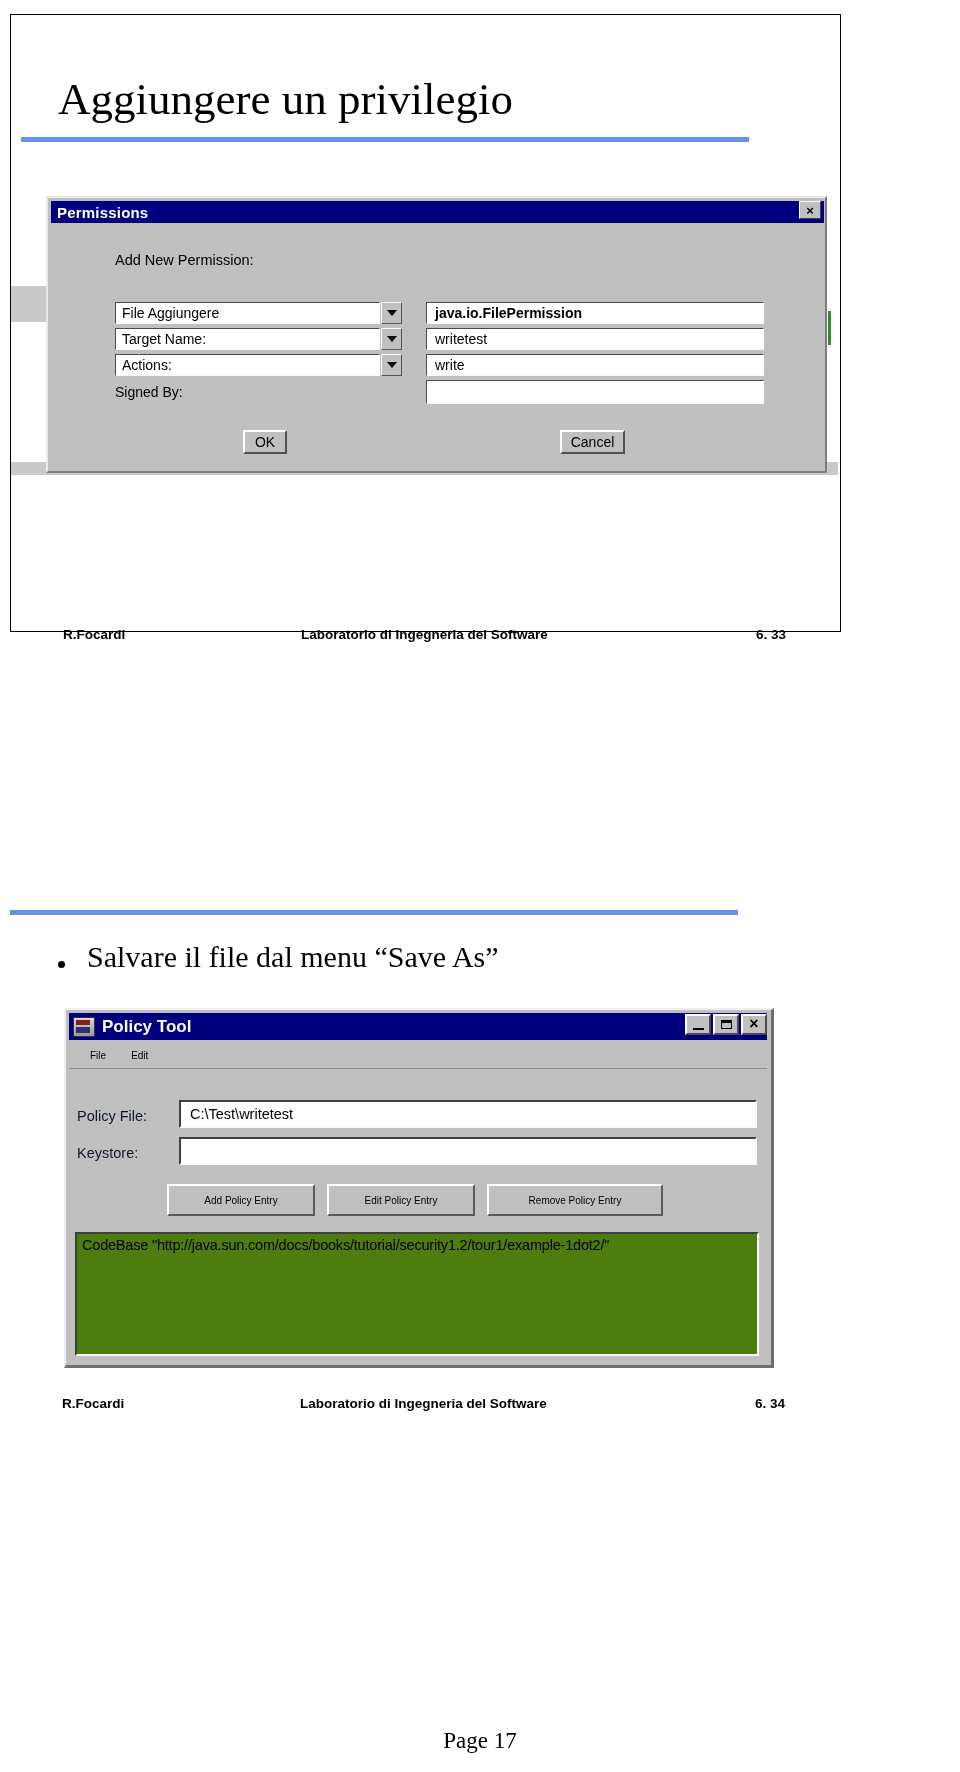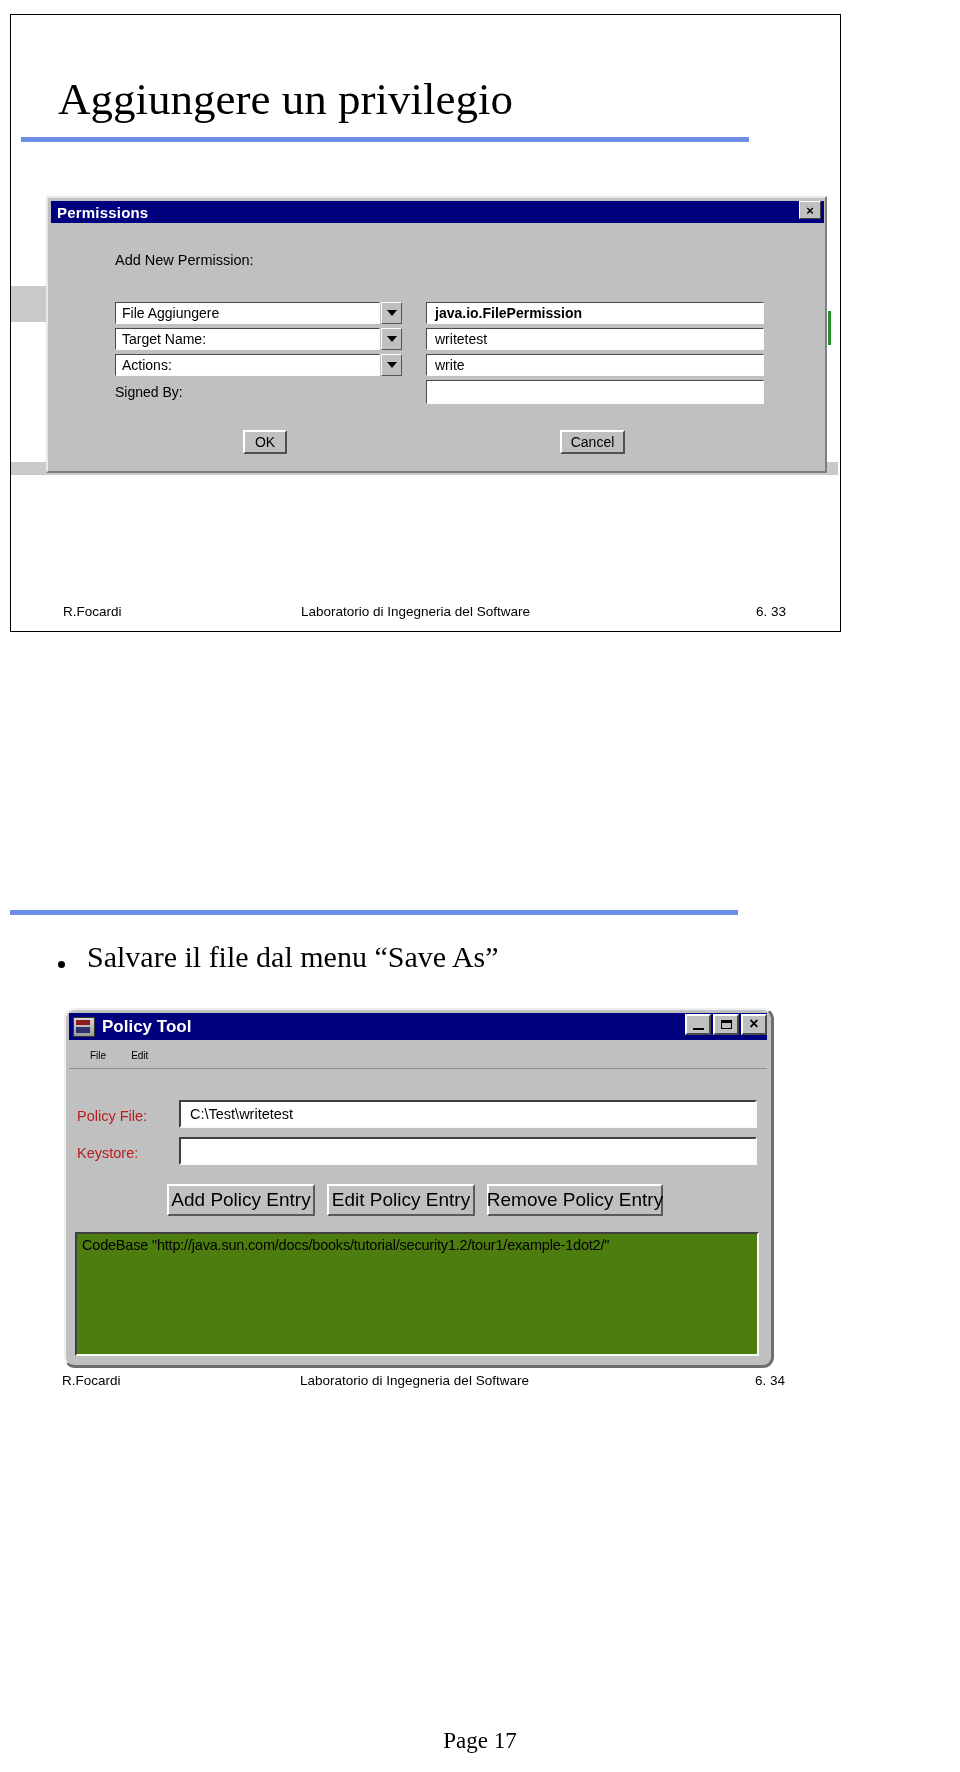--- a/index.html
+++ b/index.html
@@ -13,21 +13,21 @@
 
   .slide-title{position:absolute;left:47px;top:58px;font-family:"Liberation Serif",serif;font-size:45px;color:#000;letter-spacing:0px;white-space:nowrap;}
   .title-rule{position:absolute;left:10px;top:122px;width:728px;height:5px;background:#6b8ee8;}
 
   .bullet-row{position:absolute;left:58px;top:940px;width:700px;display:flex;align-items:flex-end;}
   .bullet-dot{width:7px;height:7px;border-radius:50%;background:#000;margin-right:22px;flex:0 0 auto;position:relative;top:-6px;}
   .bullet-text{font-family:"Liberation Serif",serif;font-size:30px;color:#000;white-space:nowrap;}
   .rule2{position:absolute;left:10px;top:910px;width:728px;height:5px;background:#6b8ee8;}
 
   
-  .footer{position:absolute;left:0;width:829px;height:22px;font-size:13.5px;font-weight:normal;color:#000;}
+  .footer{position:absolute;left:0;width:829px;height:22px;font-size:13.5px;font-weight:bold;color:#000;margin-top:23px;}
   .footer .f-left{position:absolute;left:52px;top:0;}
   .footer .f-mid{position:absolute;left:290px;top:0;}
   .footer .f-right{position:absolute;left:745px;top:0;}
 
   .pagenum{position:absolute;left:0;top:1728px;width:960px;text-align:center;font-family:"Liberation Serif",serif;font-size:23px;color:#000;}
 
   
   .perm-win{position:absolute;left:35px;top:181px;width:781px;height:277px;background:#c0c0c0;border-left:2px solid #e8e8e8;border-top:2px solid #e8e8e8;border-right:2px solid #7d7d7d;border-bottom:2px solid #7d7d7d;box-sizing:border-box;}
   .perm-titlebar{position:absolute;left:3px;top:3px;width:773px;height:22px;background:#00007f;display:flex;align-items:center;}
   .perm-title-text{color:#fff;font-size:15px;font-weight:bold;margin-left:6px;letter-spacing:0.2px;}
@@ -44,39 +44,39 @@
   .plainlabel{position:absolute;font-size:14px;color:#000;}
   .txtbox{position:absolute;background:#fff;border-top:1.6px solid #4a4a4a;border-left:1.6px solid #4a4a4a;border-right:1.6px solid #fafafa;border-bottom:1.6px solid #fafafa;box-sizing:border-box;display:flex;align-items:center;padding-left:8px;font-size:14px;color:#000;white-space:nowrap;overflow:hidden;}
   .txtbox.bold{font-weight:bold;}
 
   .btn95{position:absolute;background:#c0c0c0;border-left:2px solid #fff;border-top:2px solid #fff;border-right:2px solid #515151;border-bottom:2px solid #515151;box-sizing:border-box;display:flex;align-items:center;justify-content:center;font-size:14px;color:#000;}
 
   .behind-strip{position:absolute;background:#c9c9c9;}
   .green-tick{position:absolute;width:3px;height:34px;background:#2f8f2f;}
 
   
-  .pt-win{position:absolute;left:64px;top:1008px;width:710px;height:360px;background:#c0c0c0;border-left:2px solid #efefef;border-top:2px solid #efefef;border-right:3px solid #6e6e6e;border-bottom:3px solid #6e6e6e;box-sizing:border-box;border-radius:11px;}
+  .pt-win{position:absolute;left:64px;top:1008px;width:710px;height:360px;background:#c0c0c0;border-left:2px solid #efefef;border-top:2px solid #efefef;border-right:3px solid #6e6e6e;border-bottom:3px solid #6e6e6e;box-sizing:border-box;}
   .pt-titlebar{position:absolute;left:3px;top:3px;width:698px;height:27px;background:#00007f;display:flex;align-items:center;}
   .pt-icon{width:20px;height:18px;margin-left:4px;background:linear-gradient(#d8d8d8,#9a9a9a);border:1px solid #333;position:relative;flex:0 0 auto;}
   .pt-icon:before{content:"";position:absolute;left:2px;top:2px;width:14px;height:5px;background:#8b1a1a;}
   .pt-icon:after{content:"";position:absolute;left:2px;top:9px;width:14px;height:6px;background:#30306a;}
   .pt-title-text{color:#fff;font-size:17px;font-weight:bold;margin-left:7px;}
   .pt-sysbtns{position:absolute;right:4px;top:4px;display:flex;gap:2px;}
   .sysbtn{width:26px;height:21px;background:#c0c0c0;border-left:2px solid #fff;border-top:2px solid #fff;border-right:2px solid #4a4a4a;border-bottom:2px solid #4a4a4a;box-sizing:border-box;display:flex;align-items:flex-end;justify-content:center;font-size:13px;font-weight:bold;color:#000;padding-bottom:1px;}
   .sysbtn.sq{align-items:center;}
   .sysbtn .sqi{width:11px;height:9px;border:1.6px solid #000;border-top-width:3px;box-sizing:border-box;}
   .sysbtn .dash{width:11px;height:2px;background:#000;margin-bottom:2px;}
 
   .pt-menubar{position:absolute;left:3px;top:32px;width:698px;height:26px;background:#c0c0c0;border-bottom:1px solid #8d8d8d;display:flex;align-items:center;}
   .menu-item{font-size:10px;color:#000;margin-left:17px;padding:1px 4px;}
 
   .pt-body{position:absolute;left:3px;top:60px;width:698px;height:294px;background:#c0c0c0;}
-  .pt-label{position:absolute;font-size:14.5px;color:#b91c1c;white-space:nowrap;}
+  .pt-label{position:absolute;font-size:14.5px;color:#0f172a;white-space:nowrap;}
   .pt-input{position:absolute;background:#fff;border-top:2px solid #3f3f3f;border-left:2px solid #3f3f3f;border-right:2px solid #fafafa;border-bottom:2px solid #fafafa;box-sizing:border-box;display:flex;align-items:center;padding-left:9px;font-size:14.5px;color:#000;white-space:nowrap;overflow:hidden;}
-  .pt-btn{position:absolute;background:#c0c0c0;border-left:2px solid #fff;border-top:2px solid #fff;border-right:2px solid #5a5a5a;border-bottom:2px solid #5a5a5a;box-sizing:border-box;display:flex;align-items:center;justify-content:center;font-size:19px;color:#000;white-space:nowrap;}
+  .pt-btn{position:absolute;background:#c0c0c0;border-left:2px solid #fff;border-top:2px solid #fff;border-right:2px solid #5a5a5a;border-bottom:2px solid #5a5a5a;box-sizing:border-box;display:flex;align-items:center;justify-content:center;font-size:10px;color:#000;white-space:nowrap;}
   .pt-listbox{position:absolute;background:#4d7c0f;border-top:2px solid #3f3f3f;border-left:2px solid #3f3f3f;border-right:2px solid #fafafa;border-bottom:2px solid #fafafa;box-sizing:border-box;}
   .pt-listitem{font-size:14.5px;color:#000;white-space:nowrap;padding:3px 0 0 5px;letter-spacing:-0.2px;}
 </style>
 </head>
 <body>
 
 <div class="page">
 
   <div class="slide1">
 

